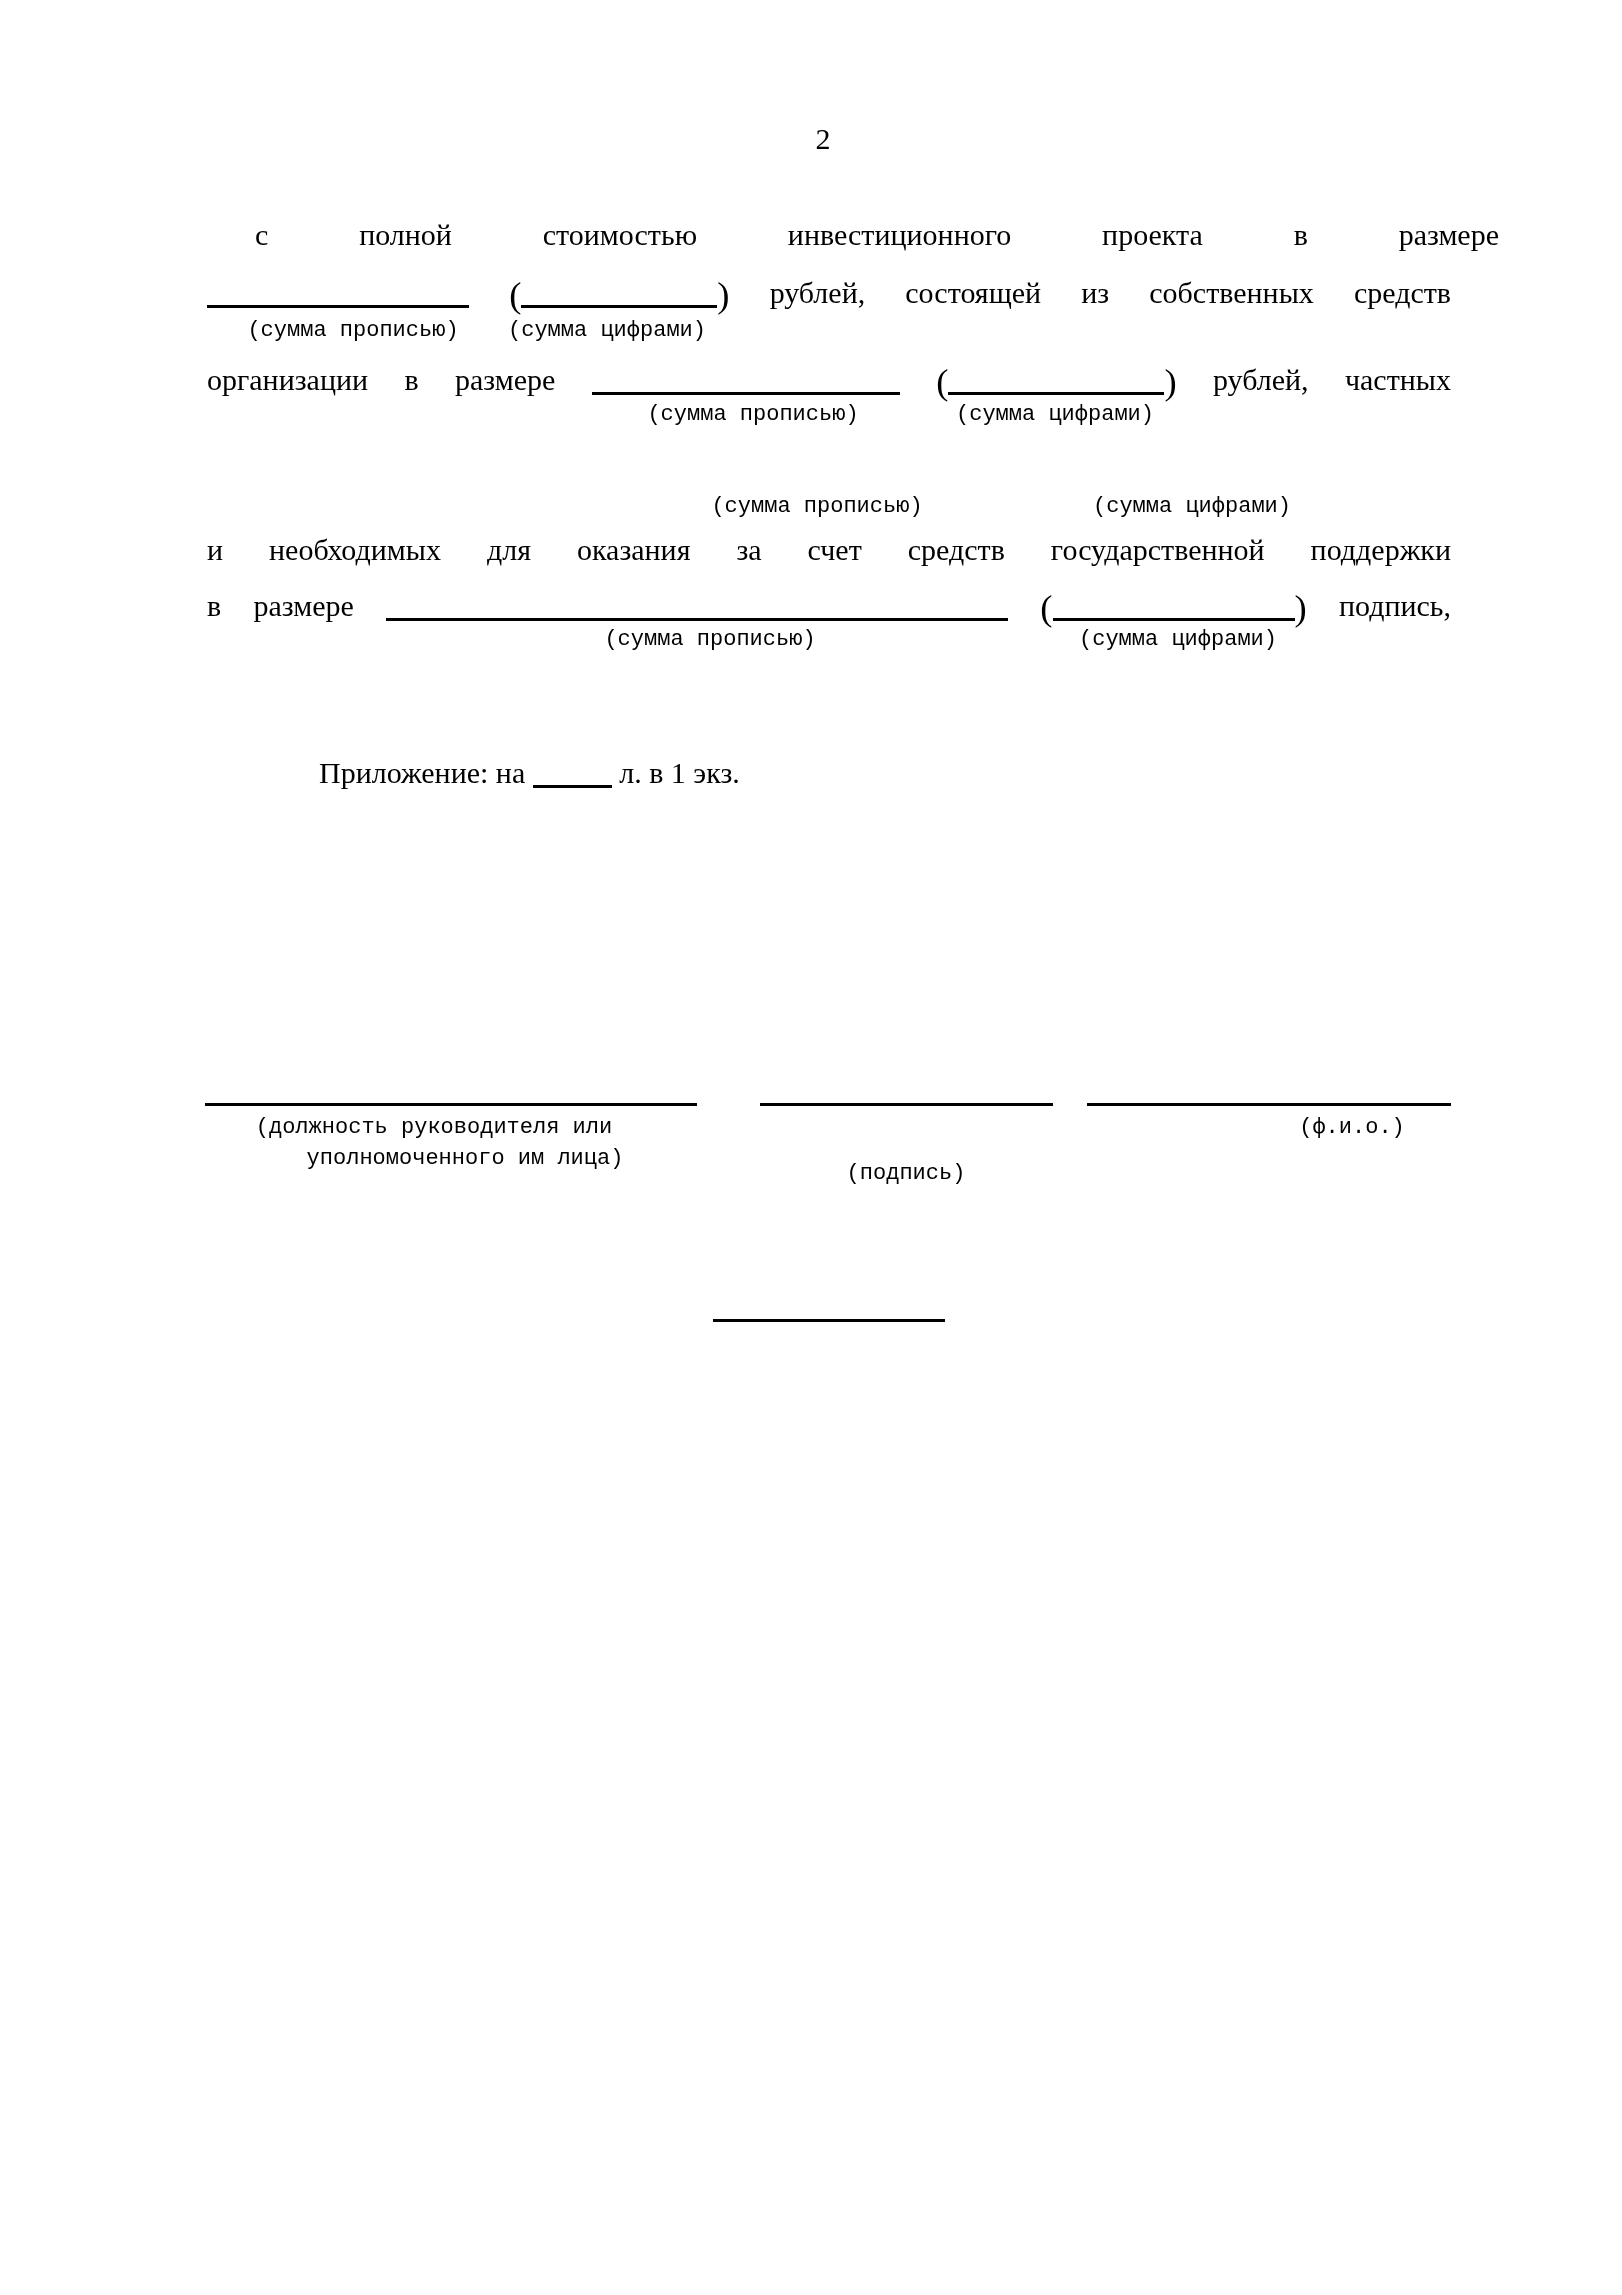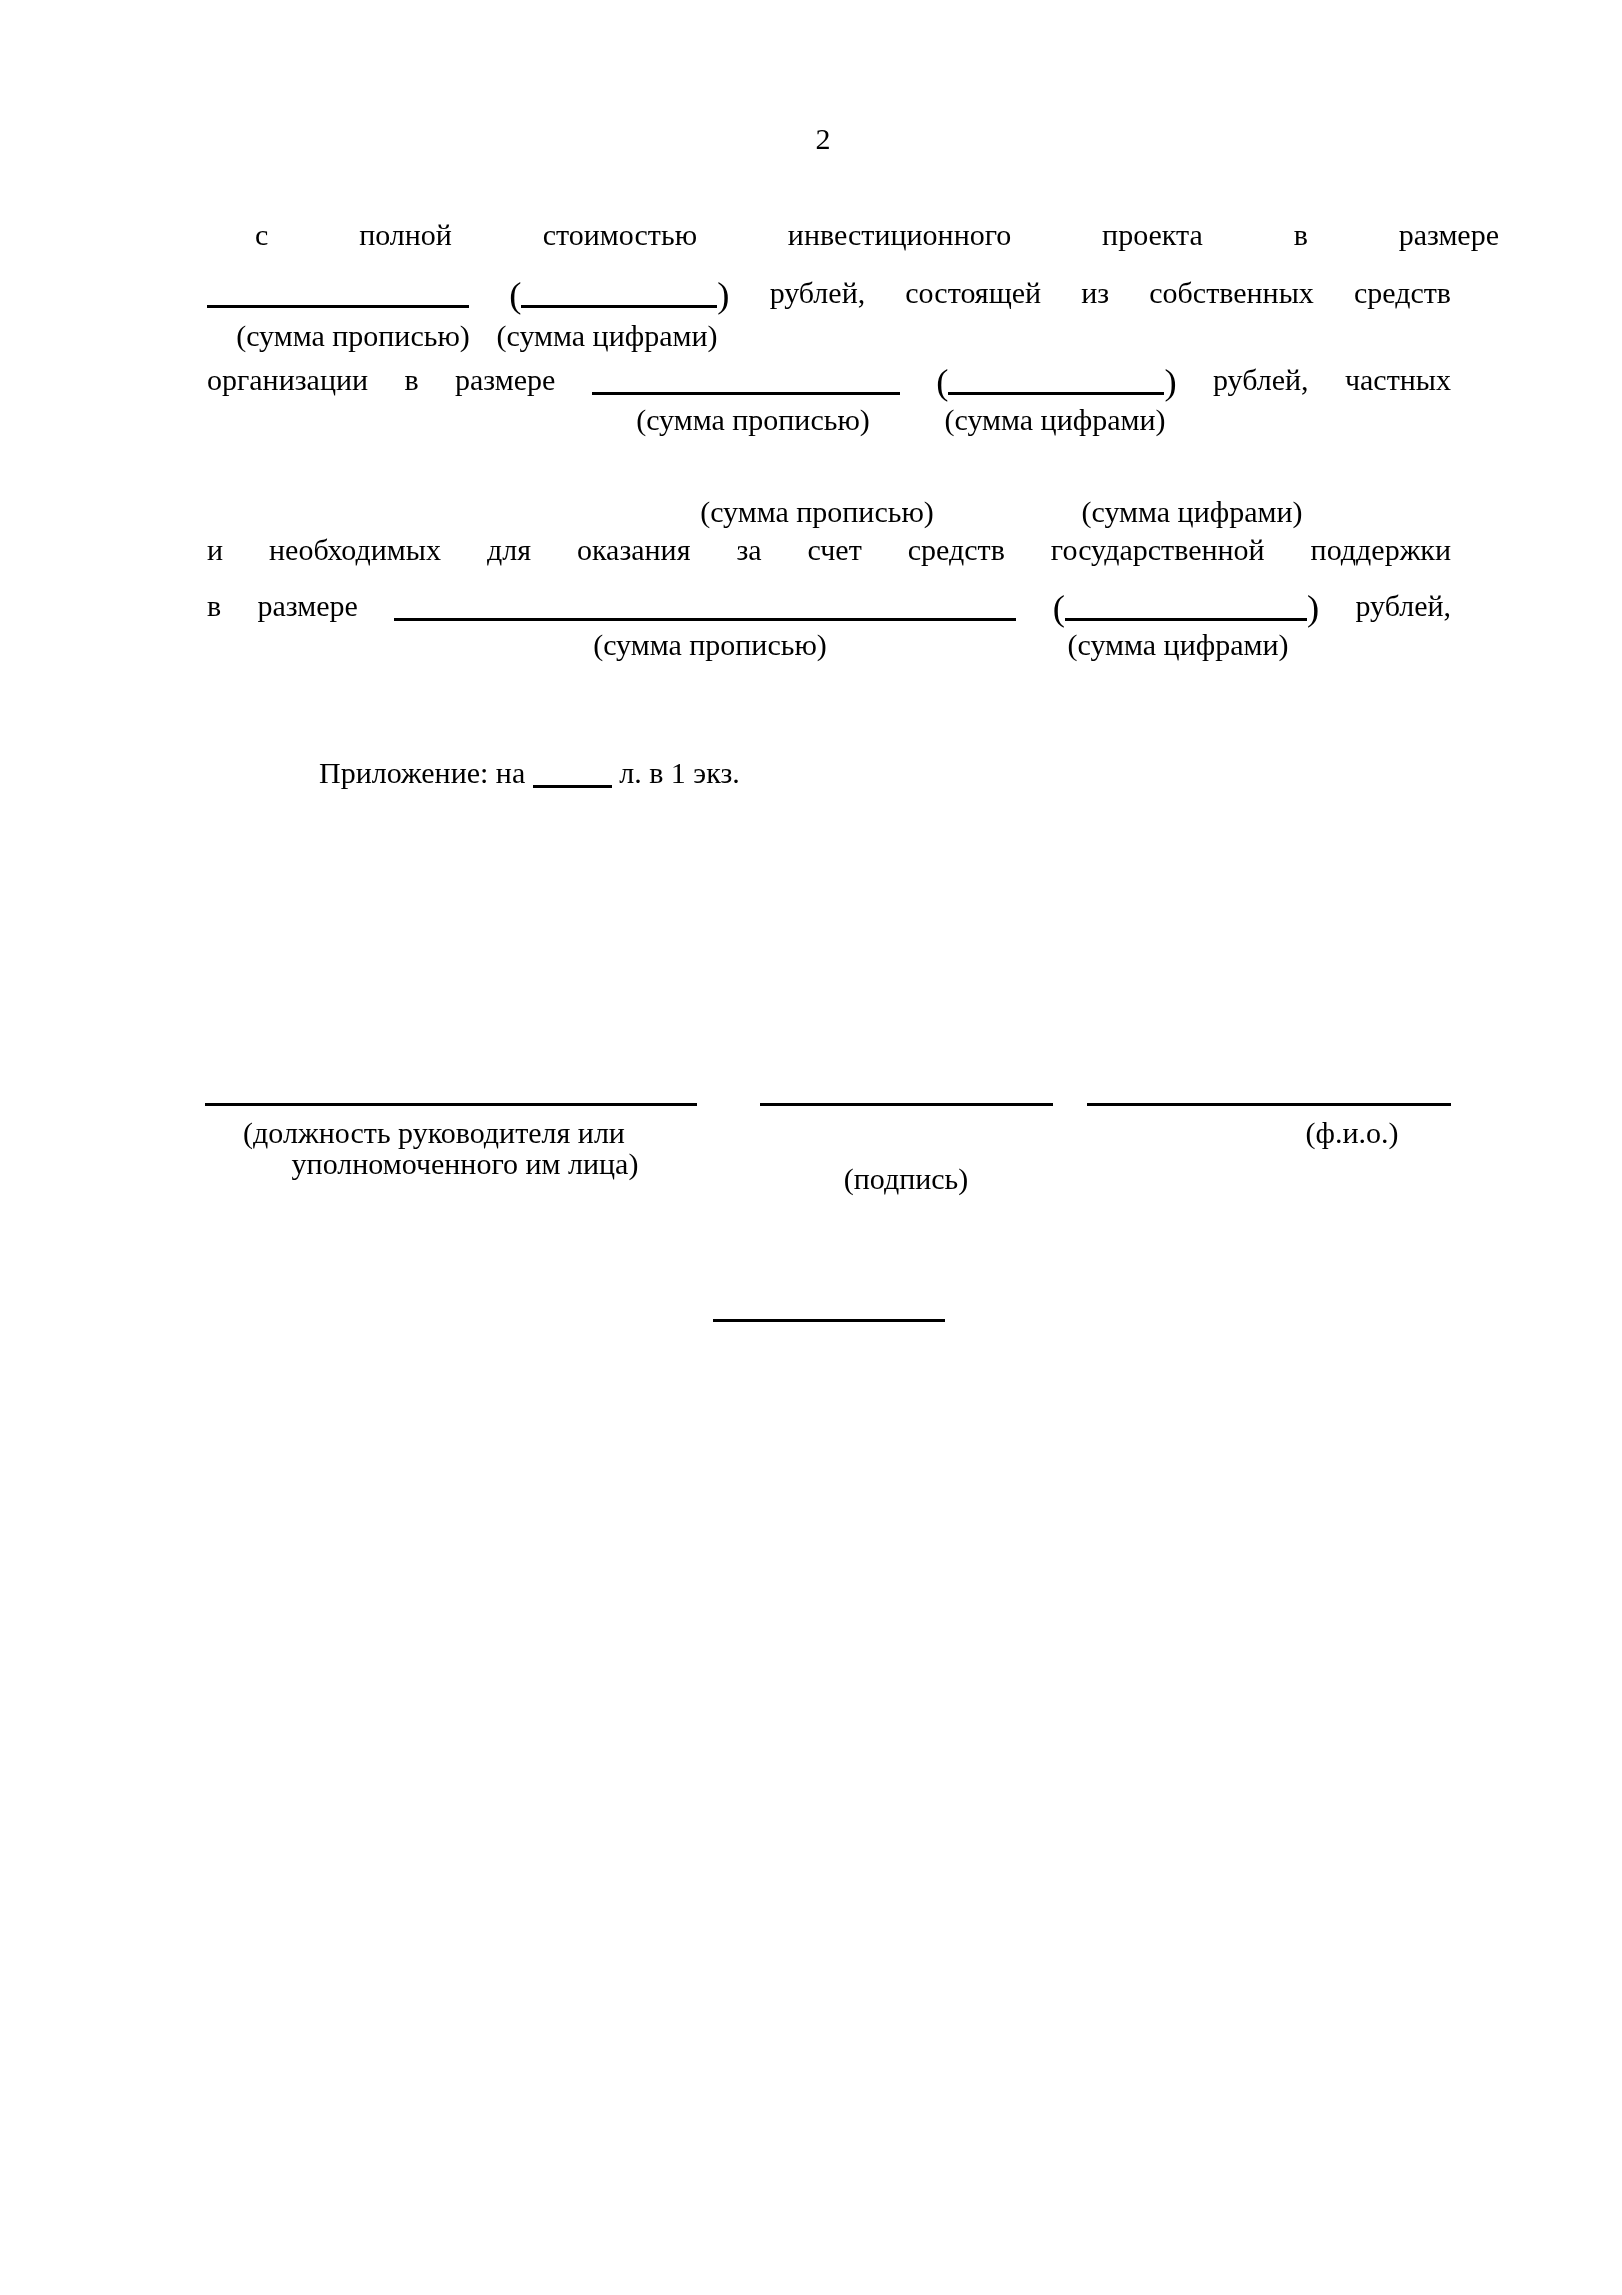--- a/index.html
+++ b/index.html
@@ -26,24 +26,25 @@
   }
   .bl {
     display: inline-block;
     height: 22px;
     border-bottom: 3.3px solid #000;
     vertical-align: -5.2px;
   }
   .par { font-size: 1.22em; line-height: 0; vertical-align: -3.9px; }
   .lbl {
     position: absolute;
-    font-size: 30px;
+    font-size: 22px;
     line-height: 1.1;
     transform: translateX(-50%);
     white-space: nowrap;
+    font-family: Liberation Mono, monospace;
   }
   .hline { position: absolute; height: 3.3px; background: #000; }
   .pageno { position: absolute; transform: translateX(-50%); }
   .indent-row { position: absolute; white-space: nowrap; }
 </style>
 </head>
 <body>
 
 <div class="page">
 
@@ -70,21 +71,21 @@
 
   <span class="lbl" style="left:817px; top:495px;">(сумма прописью)</span>
   <span class="lbl" style="left:1192px; top:495px;">(сумма цифрами)</span>
 
   <div class="row jst" style="top:532px;">и необходимых для оказания за счет средств государственной поддержки</div>
 
   <div class="row jst" style="top:588px;">
     <span>в размере</span>
     <span class="bl" style="width:622px;"></span>
     <span class="par">(</span><span class="bl" style="width:242px;"></span><span class="par">)</span>
-    <span>рублей,</span>
+    <span>подпись,</span>
   </div>
   <span class="lbl" style="left:710px; top:628px;">(сумма прописью)</span>
   <span class="lbl" style="left:1178px; top:628px;">(сумма цифрами)</span>
 
 
   <div class="indent-row" style="left:319px; top:756px;">
     <span>Приложение: на</span>
     <span class="bl" style="width:79px;"></span>
     <span>л. в 1 экз.</span>
   </div>

